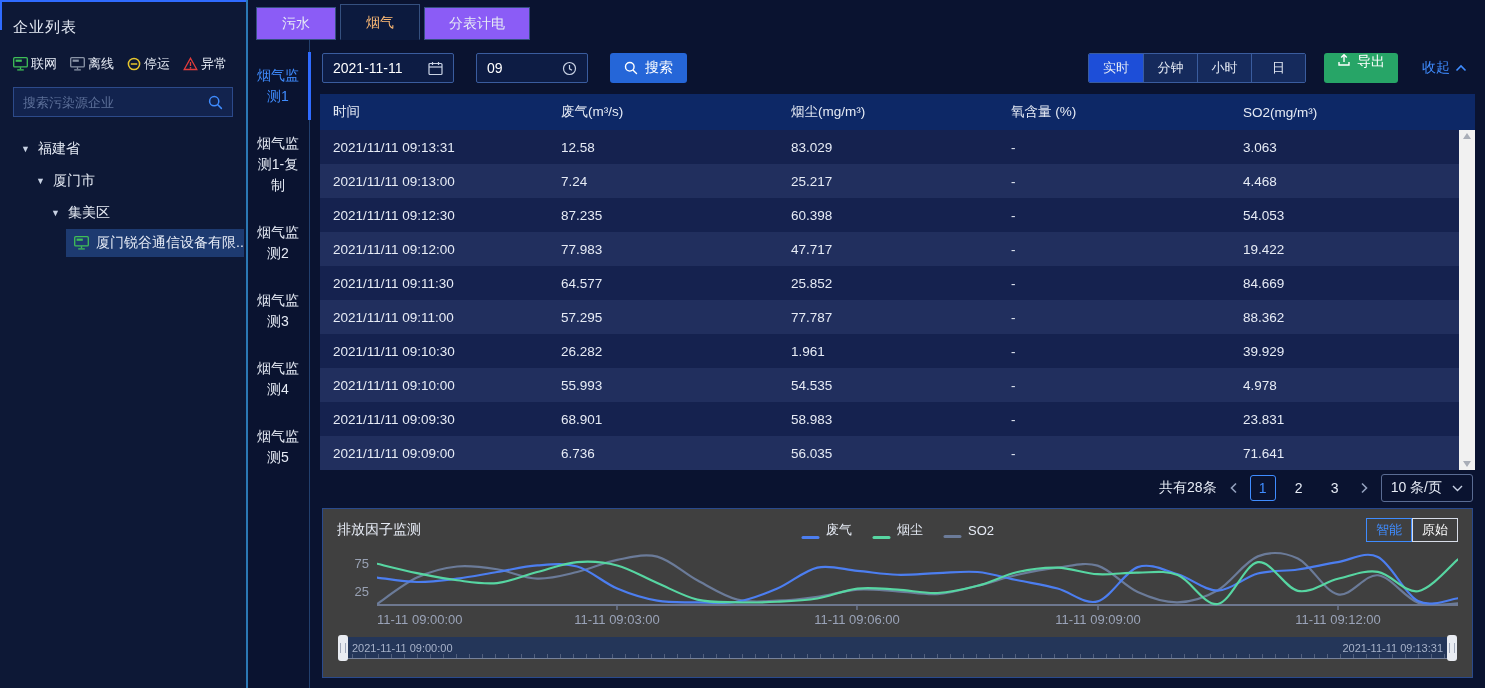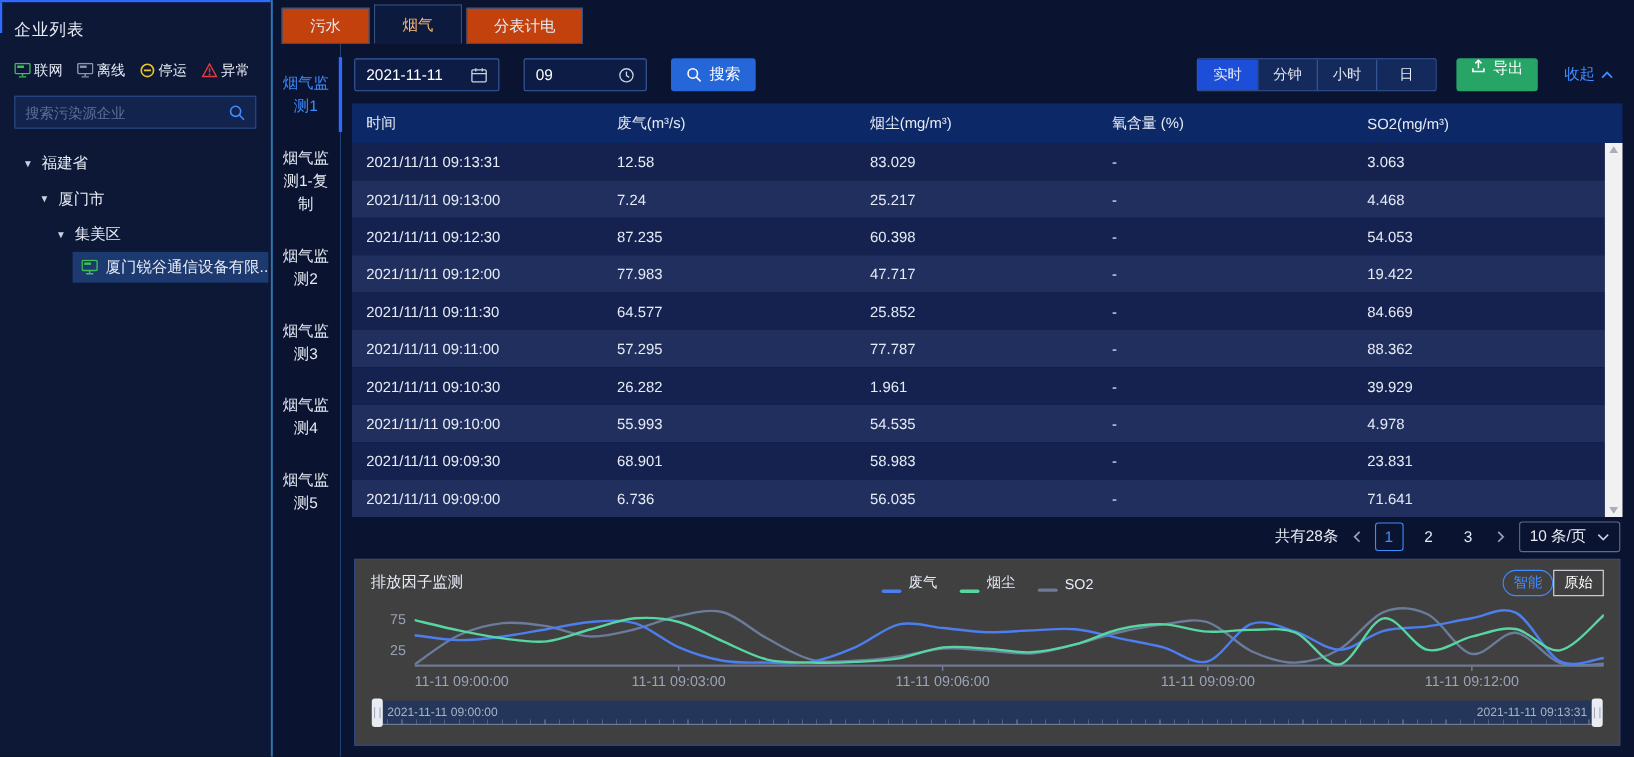--- a/index.html
+++ b/index.html
@@ -17,21 +17,21 @@
   .sb-search input { flex:1; background:transparent; border:none; outline:none; color:#dfe6f3; font-size:13px; min-width:0; }
   .sb-search input::placeholder { color:#5d7099; }
   .tree { margin-top:16px; }
   .tree-node { display:flex; align-items:center; height:32px; gap:7px; font-size:14px; cursor:default; }
   .tree-node .arrow { font-size:9px; color:#c8d2e4; width:10px; flex:none; }
   .tree-node.selected { background:#1d3a70; height:28px; padding:0 8px; width:178px; white-space:nowrap; overflow:hidden; }
 
   
   .main { flex:1; display:flex; flex-direction:column; border-left:2px solid #2b78b4; min-width:0; }
   .tabs-row { height:40px; display:flex; align-items:flex-end; padding-left:8px; flex:none; }
-  .top-tab { min-width:80px; padding:0 24px; height:33px; line-height:31px; text-align:center; background:#c2410c; border:1px solid #35507f; border-bottom:1px solid #35507f; margin-right:4px; cursor:pointer; font-size:14px; }
+  .top-tab { min-width:80px; padding:0 24px; height:33px; line-height:31px; text-align:center; background:#8b5cf6; border:1px solid #35507f; border-bottom:1px solid #35507f; margin-right:4px; cursor:pointer; font-size:14px; }
   .top-tab.active { background:#0c1a3e; color:#fdba74; border-bottom-color:transparent; height:36px; line-height:34px; }
 
   .content-row { flex:1; display:flex; min-height:0; }
   .side-strip { width:62px; flex:none; border-right:1px solid #22406e; padding-top:12px; }
   .side-tab { padding:13px 4px; text-align:center; line-height:21px; font-size:14px; cursor:pointer; border-right:3px solid transparent; margin-right:-2px; }
   .side-tab.active { color:#3f8cff; border-right-color:#2f6bff; }
 
   .content { flex:1; min-width:0; padding:8px 10px 6px 10px; display:flex; flex-direction:column; }
 
   
@@ -71,21 +71,21 @@
 
   
   .panel { border:1px solid #2a4a8c; background:#404040; margin:2px 2px 4px 2px; padding:6px 14px 8px; position:relative; flex:1; display:flex; flex-direction:column; min-height:0; }
   .panel-head { display:flex; align-items:center; height:30px; position:relative; flex:none; }
   .panel-title { font-size:14px; }
   .chart-legend { position:absolute; left:50%; transform:translateX(-50%); display:flex; gap:20px; align-items:center; font-size:13px; }
   .cl-item { display:flex; align-items:flex-end; gap:7px; cursor:pointer; }
   .cl-dash { width:18px; height:3px; border-radius:2px; }
   .mode-group { margin-left:auto; display:flex; }
   .mode-btn { border:1px solid #d8dde8; color:#fff; padding:2px 9px; font-size:13px; cursor:pointer; background:transparent; }
-  .mode-btn.active { border-color:#3f8cff; color:#3f8cff;border-radius:12px; }
+  .mode-btn.active { border-color:#3f8cff; color:#3f8cff; }
 
   .chart-area { display:flex; margin-top:4px; flex:none; }
   .y-axis { width:40px; position:relative; flex:none; }
   .y-tick { position:absolute; right:8px; transform:translateY(-50%); color:#98a1b3; font-size:13px; }
   .plot { flex:1; min-width:0; }
   .plot svg { display:block; width:100%; height:62px; }
   .x-labels { position:relative; height:18px; margin-left:40px; font-size:13px; color:#9aa3b8; flex:none; }
   .x-labels span { position:absolute; top:1px; transform:translateX(-50%); white-space:nowrap; }
   .x-labels span:first-child { transform:none; }
 

